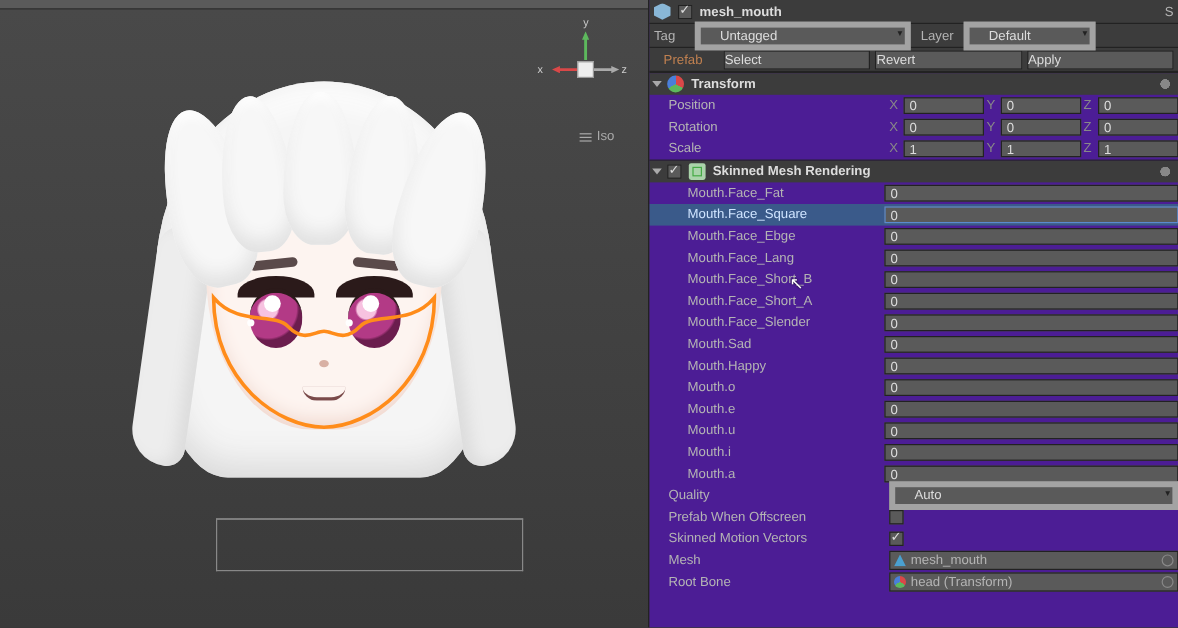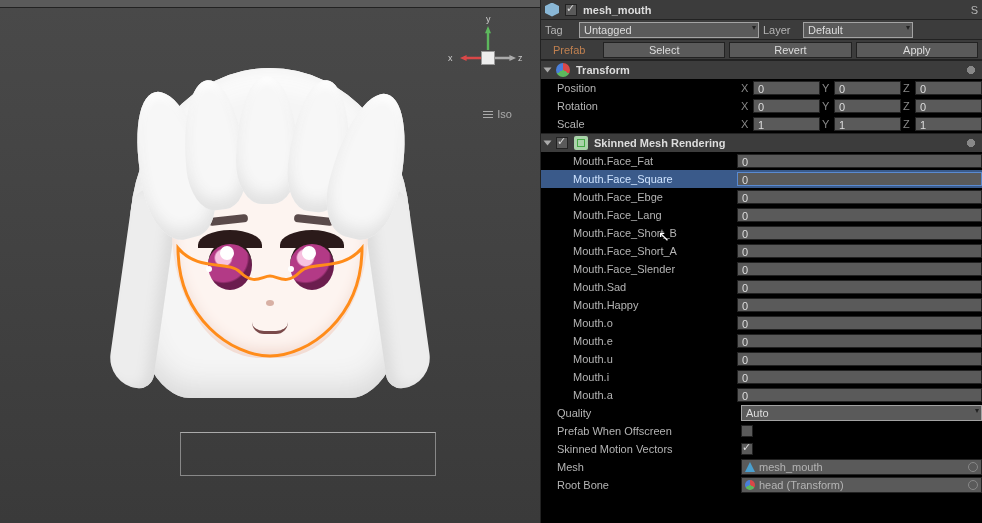--- a/index.html
+++ b/index.html
@@ -37,36 +37,36 @@
 .hl { position: absolute; left: 22px; top: 16px; width: 14px; height: 14px; background: #fff; border-radius: 50%; }
 .hl2 { position: absolute; left: 8px; top: 36px; width: 6px; height: 6px; background: #fff; border-radius: 50%; }
 .brow { position: absolute; top: 178px; width: 40px; height: 8px; background: #5a4a4a; border-radius: 4px; }
 .brow-l { left: 128px; transform: rotate(-6deg); } .brow-r { left: 214px; transform: rotate(6deg); }
 .nose { position: absolute; left: 186px; top: 262px; width: 8px; height: 6px; background: #d8b0a4; border-radius: 50%; }
 .mouth { position: absolute; left: 172px; top: 284px; width: 36px; height: 12px; border-bottom: 3px solid #7a4a4a; border-radius: 0 0 18px 18px; }
 .wire { position: absolute; left: 92px; top: 200px; width: 196px; height: 120px; }
 .wire svg { width: 100%; height: 100%; overflow: visible; }
 .cursor { position: absolute; left: 658px; top: 228px; z-index: 10; font-size: 14px; color: #fff; pointer-events: none; text-shadow: 0 0 2px #000; }
 
-.inspector { flex: 1; background: #000000; display: flex; flex-direction: column; overflow: hidden; }
+.inspector { flex: 1; background: #4c1d95; display: flex; flex-direction: column; overflow: hidden; }
 .row { display: flex; align-items: center; height: 18px; padding: 0 4px; }
 .header-row { background: #3c3c3c; border-bottom: 1px solid #222; }
 .name-row { gap: 6px; height: 20px; }
 .cube-icn { width: 14px; height: 14px; background: #89b7d6; clip-path: polygon(50% 0, 100% 25%, 100% 75%, 50% 100%, 0 75%, 0 25%); }
 .chk { width: 12px; height: 12px; background: #5a5a5a; border: 1px solid #222; position: relative; }
 .chk.checked::after { content: "✓"; position: absolute; left: 0; top: -3px; font-size: 11px; color: #ddd; }
 .name-txt { color: #ddd; font-weight: bold; }
 .tag-row, .prefab-row { gap: 4px; height: 20px; }
 .lbl-fixed { width: 30px; color: #b4b4b4; }
-.dd { background: #5a5a5a; border: 1px solid #a3a3a3; padding: 1px 14px 1px 4px; color: #ddd; position: relative; min-width: 0; }
+.dd { background: #5a5a5a; border: 5px solid #a3a3a3; padding: 1px 14px 1px 16px; color: #ddd; position: relative; min-width: 0; }
 .dd.tag-dd { width: 180px; }
 .dd.layer-dd { width: 110px; }
 .dd::after { content: "▾"; position: absolute; right: 2px; top: 0; font-size: 8px; color: #222; }
 .prefab-lbl { color: #c08050; width: 54px; padding-left: 8px; }
-.btn { flex: 1; background: #5a5a5a; border: 1px solid #222; text-align: center; color: #ddd; padding: 1px 0; }
+.btn { flex: 1; background: #5a5a5a; border: 1px solid #222; text-align: left; color: #ddd; padding: 1px 0; }
 
 .component { border-top: 1px solid #222; }
 .comp-hdr { display: flex; align-items: center; gap: 6px; background: #3c3c3c; height: 18px; padding: 0 4px; }
 .tri { width: 0; height: 0; border-left: 5px solid #aaa; border-top: 4px solid transparent; border-bottom: 4px solid transparent; }
 .tri.open { transform: rotate(90deg); }
 .comp-icn { width: 14px; height: 14px; }
 .icn-transform { background: conic-gradient(#d94848 0 120deg, #5db85d 120deg 240deg, #4a7fd9 240deg 360deg); border-radius: 50%; }
 .icn-smr { background: #aad4aa; border-radius: 2px; position: relative; }
 .icn-smr::after { content: ""; position: absolute; inset: 3px; border: 1px solid #4a4; }
 .comp-title { color: #ddd; font-weight: bold; }
@@ -160,21 +160,21 @@
   <div class="row header-row name-row">
     <div class="cube-icn"></div>
     <div class="chk checked"></div>
     <div class="name-txt">mesh_mouth</div>
     <div style="margin-left:auto">S</div>
   </div>
 
   <div class="row header-row tag-row">
     <div class="lbl-fixed">Tag</div>
     <div class="dd tag-dd">Untagged</div>
-    <div class="lbl-fixed" style="width:36px;text-align:left">Layer</div>
+    <div class="lbl-fixed" style="width:36px;text-align:center">Layer</div>
     <div class="dd layer-dd">Default</div>
   </div>
 
   <div class="row header-row prefab-row">
     <div class="prefab-lbl">Prefab</div>
     <div class="btn">Select</div>
     <div class="btn">Revert</div>
     <div class="btn">Apply</div>
   </div>
 

